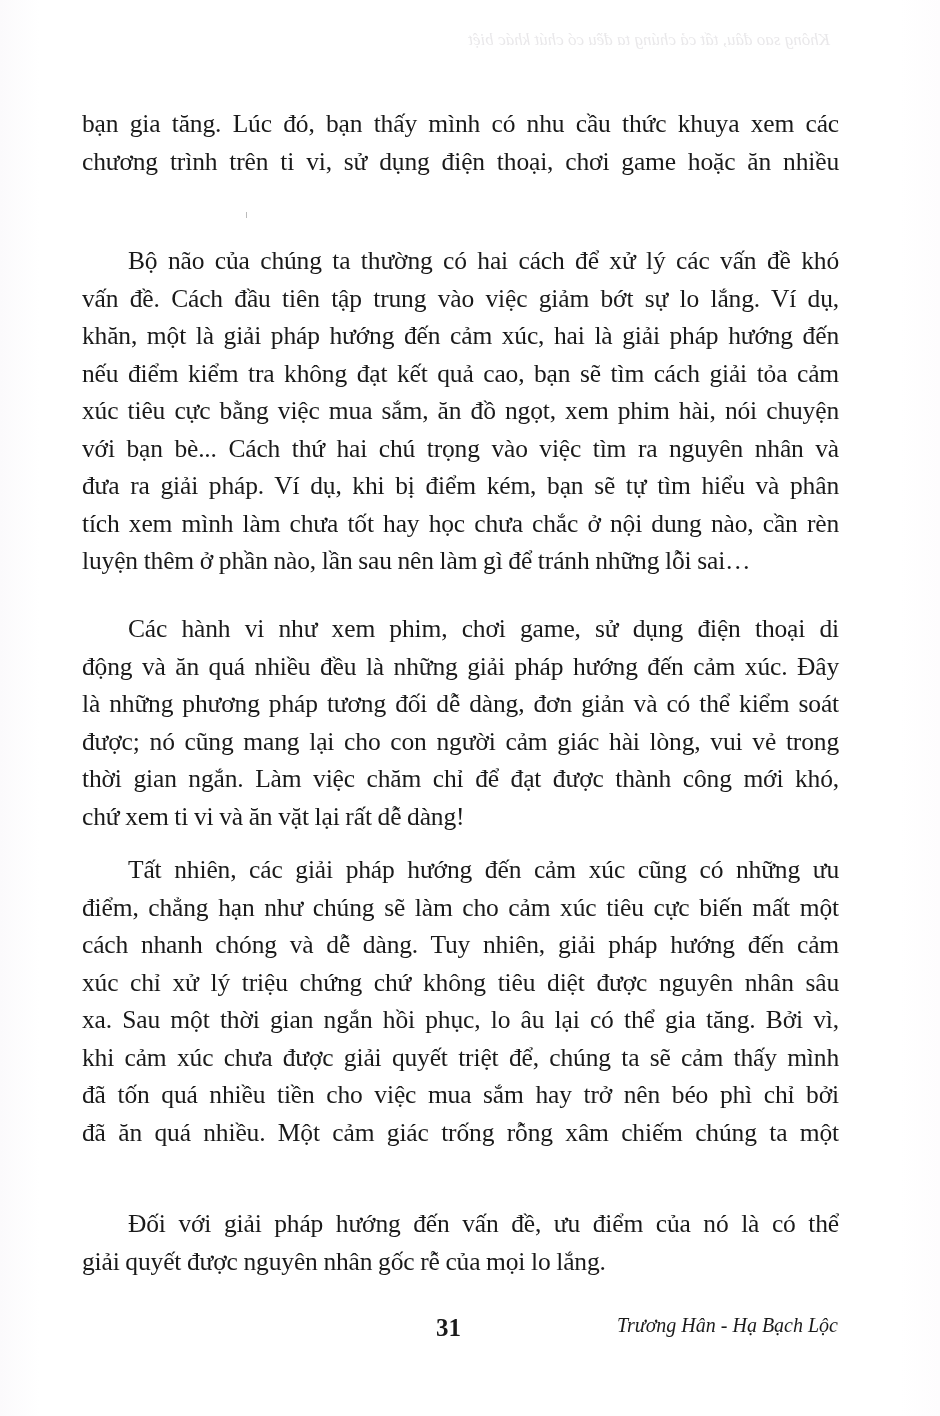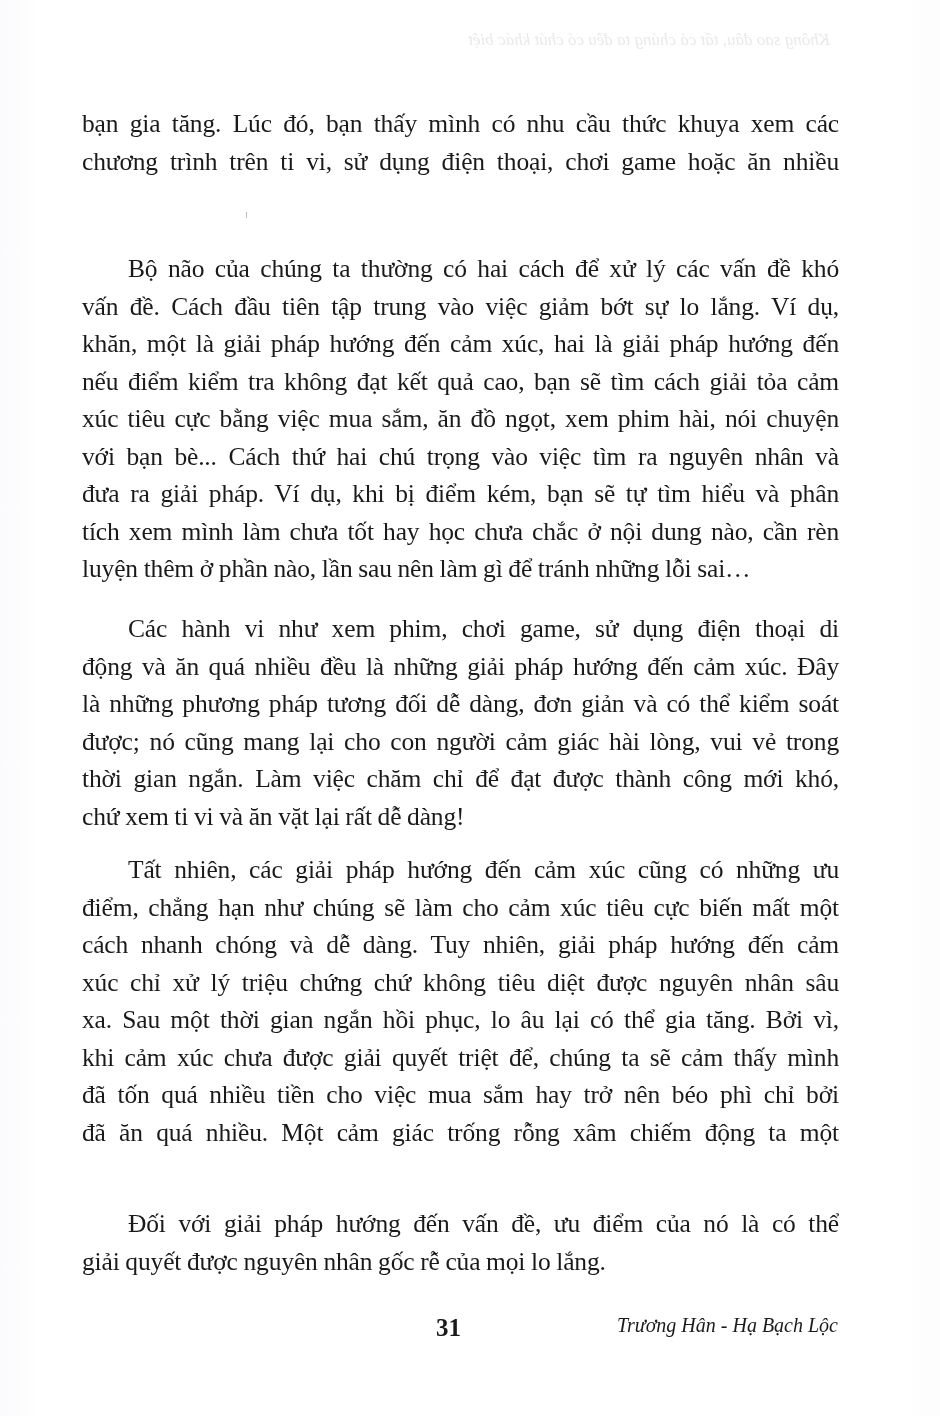--- a/index.html
+++ b/index.html
@@ -55,21 +55,21 @@
       text-align-last: justify;
       white-space: nowrap;
     }
     .line.last {
       text-align-last: left;
     }
     .line.first-indent {
       padding-left: 46px;
     }
     #p1 { position: absolute; top: 0px; width: 757px; }
-    #p2 { position: absolute; top: 145px; width: 757px; }
+    #p2 { position: absolute; top: 137px; width: 757px; }
     #p3 { position: absolute; top: 505px; width: 757px; }
     #p4 { position: absolute; top: 746px; width: 757px; }
     #p5 { position: absolute; top: 1100px; width: 757px; }
 
     .footer {
       position: absolute;
       top: 1314px;
       left: 0;
       width: 940px;
       height: 40px;
@@ -137,21 +137,21 @@
     </div>
 
     <div id="p4" class="para">
       <span class="line first-indent">Tất nhiên, các giải pháp hướng đến cảm xúc cũng có những ưu</span>
       <span class="line">điểm, chẳng hạn như chúng sẽ làm cho cảm xúc tiêu cực biến mất một</span>
       <span class="line">cách nhanh chóng và dễ dàng. Tuy nhiên, giải pháp hướng đến cảm</span>
       <span class="line">xúc chỉ xử lý triệu chứng chứ không tiêu diệt được nguyên nhân sâu</span>
       <span class="line">xa. Sau một thời gian ngắn hồi phục, lo âu lại có thể gia tăng. Bởi vì,</span>
       <span class="line">khi cảm xúc chưa được giải quyết triệt để, chúng ta sẽ cảm thấy mình</span>
       <span class="line">đã tốn quá nhiều tiền cho việc mua sắm hay trở nên béo phì chỉ bởi</span>
-      <span class="line">đã ăn quá nhiều. Một cảm giác trống rỗng xâm chiếm động ta một</span>
+      <span class="line">đã ăn quá nhiều. Một cảm giác trống rỗng xâm chiếm chúng ta một</span>
     </div>
 
     <div id="p5" class="para">
       <span class="line first-indent">Đối với giải pháp hướng đến vấn đề, ưu điểm của nó là có thể</span>
       <span class="line last">giải quyết được nguyên nhân gốc rễ của mọi lo lắng.</span>
     </div>
 
   </div>
 
   <div class="footer">

